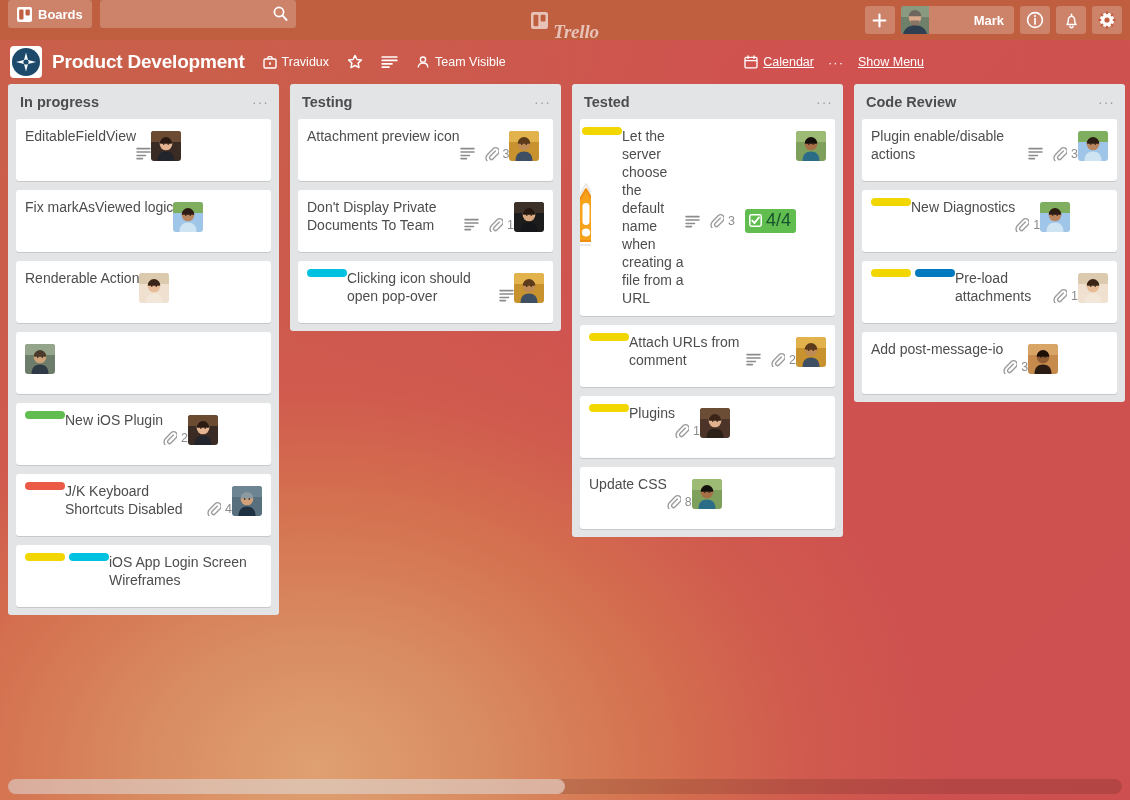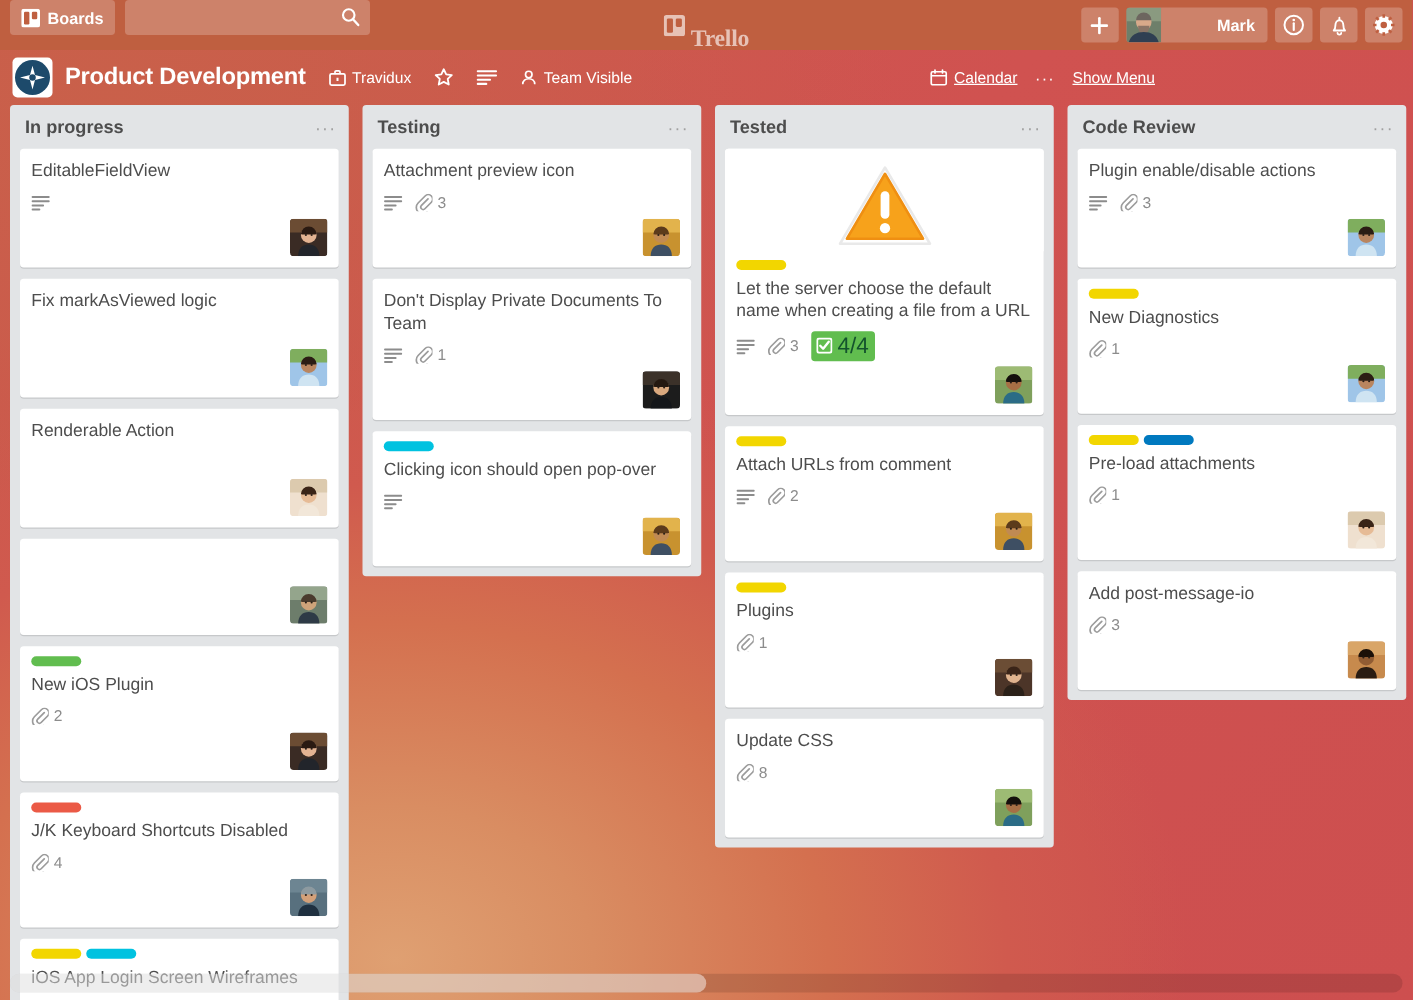--- a/index.html
+++ b/index.html
@@ -38,21 +38,21 @@
     padding:0 28px 0 8px; width:100%; height:100%;
     font-family:"Liberation Sans", sans-serif;
   }
   #search-box input::placeholder { color:rgba(255,255,255,.75); }
   .search-glyph { position:absolute; right:7px; top:5px; pointer-events:none; }
   #brand {
     position:absolute; left:0; right:0; top:0; height:40px;
     display:flex; align-items:center; justify-content:center; gap:5px;
     pointer-events:none;
   }
-  #brand .bw { color:rgba(255,255,255,.62); font-size:19px; 
+  #brand .bw { color:rgba(255,255,255,.62); font-size:19px; font-style:italic;
                font-family:"Liberation Serif", serif; font-weight:bold; letter-spacing:-.2px;margin-top:24px;}
   #nav-right { margin-left:auto; display:flex; align-items:center; gap:6px; z-index:11; }
   #member-btn { background:rgba(255,255,255,.22); border-radius:3px; height:28px;
                 display:flex; align-items:center; gap:7px; padding-right:10px; cursor:pointer;}
   #member-btn .ava { width:28px; height:28px; border-radius:3px 0 0 3px; overflow:hidden; }
   #member-btn .nm { color:#fff; font-size:13px; font-weight:bold;padding-left:38px; }
   
   #boardbar {
     position:absolute; top:40px; left:0; width:938px; height:44px;
     display:flex; align-items:center; padding:0 10px; gap:0; z-index:9;
@@ -78,21 +78,21 @@
   }
   .list-header {
     display:flex; align-items:center; padding:10px 10px 9px 12px;
   }
   .list-title { font-size:14.5px; font-weight:bold; color:#4d4d4d; }
   .list-menu { margin-left:auto; color:#a0a0a0; font-size:14px; letter-spacing:1px; cursor:pointer; }
   .cards { padding:0 8px; display:flex; flex-direction:column; gap:9px; }
   .card {
     background:#fff; border-radius:3px; box-shadow:0 1px 0 rgba(0,0,0,.12);
     padding:8px 9px 9px 9px; cursor:pointer; min-height:62px;
-    display:flex; flex-direction:column;
+    display:flex; flex-direction:row;
   }
   .cover { margin:-8px -9px 7px -9px; border-radius:3px 3px 0 0; overflow:hidden;
            display:flex; align-items:center; justify-content:center; background:#fff;
            padding:10px 0 2px 0;}
   .labels { display:flex; gap:4px; margin-bottom:5px; }
   .label { width:40px; height:8px; border-radius:4px; }
   .card-title { font-size:14px; color:#4d4d4d; line-height:18px; }
   .badges { display:flex; align-items:center; gap:10px; margin-top:8px; min-height:18px; }
   .badge { display:flex; align-items:center; gap:4px; color:#8c8c8c; font-size:12.5px; }
   .badge.checklist-done {

